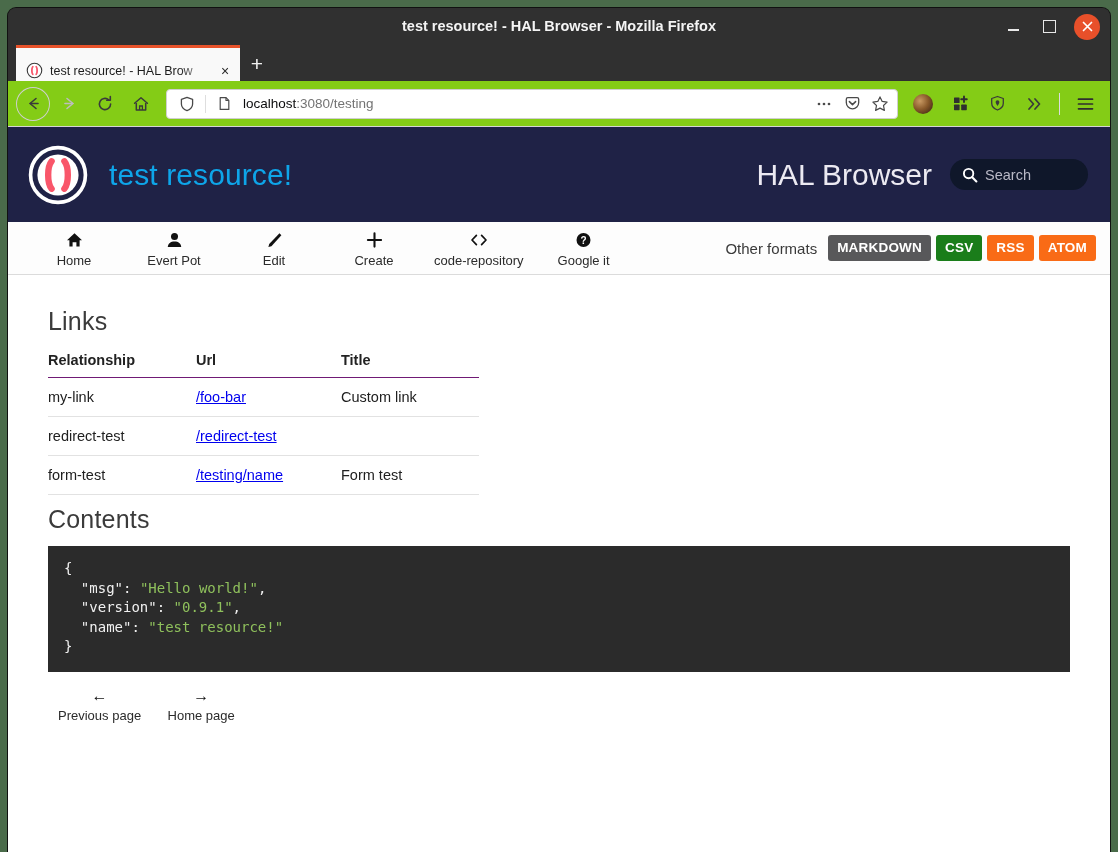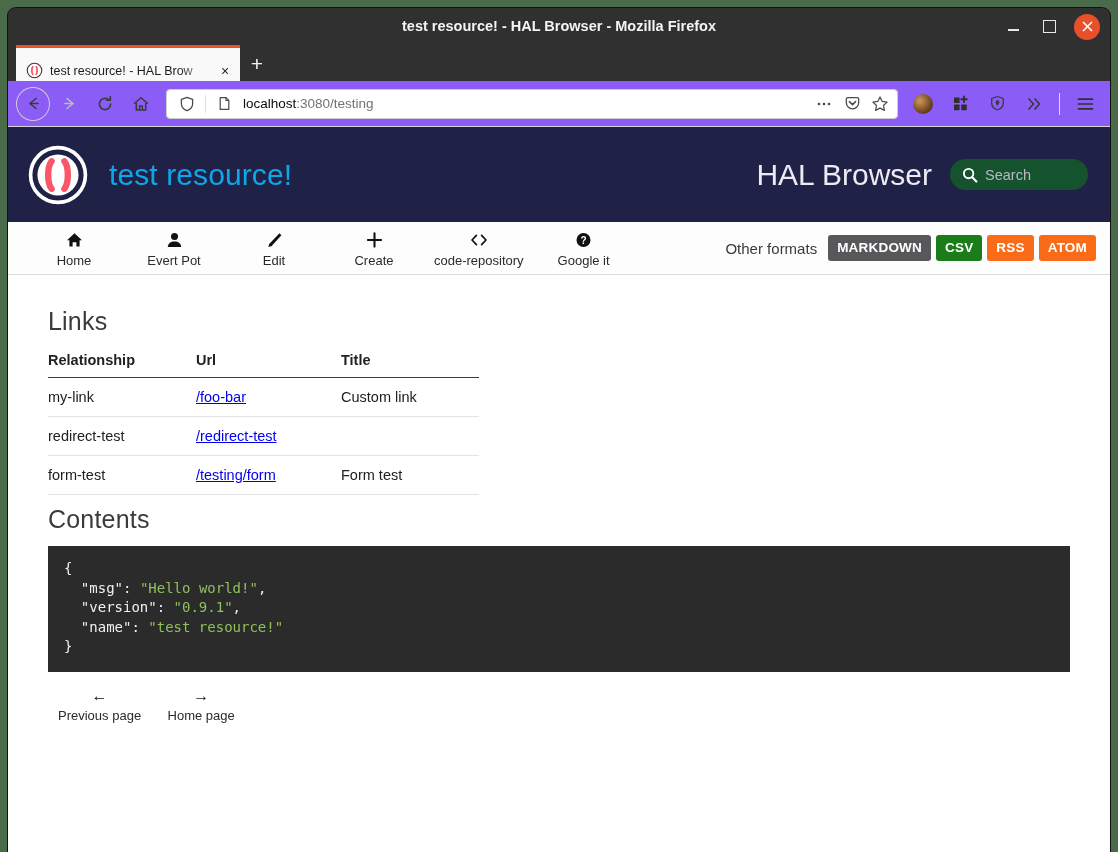--- a/index.html
+++ b/index.html
@@ -127,21 +127,21 @@
     display: flex; align-items: center; justify-content: center;
     color: #f0f0f0;
     font-size: 21px;
     font-weight: 300;
     cursor: pointer;
   }
 
   
   .navbar {
     height: 46px;
-    background: #8b5cf6;
+    background: #84cc16;
     display: flex;
     align-items: center;
     padding: 0 8px;
     gap: 2px;
     flex: 0 0 auto;
     border-bottom: 1px solid #d5d5d5;
   }
   .navicon {
     width: 34px; height: 34px;
     border-radius: 50%;
@@ -243,21 +243,21 @@
     flex: 0 0 auto;
   }
   .hal-name {
     font-size: 30px;
     color: #eceaf2;
     font-weight: normal;
   }
   .searchbox {
     width: 138px;
     height: 31px;
-    background: #14532d;
+    background: #0f172a;
     border-radius: 16px;
     display: flex;
     align-items: center;
     gap: 7px;
     padding: 0 12px;
     cursor: text;
   }
   .searchbox .ph {
     font-size: 14.5px;
     color: #b9b9c6;
@@ -641,21 +641,21 @@
             <td><a href="#">/foo-bar</a></td>
             <td>Custom link</td>
           </tr>
           <tr>
             <td>redirect-test</td>
             <td><a href="#">/redirect-test</a></td>
             <td></td>
           </tr>
           <tr>
             <td>form-test</td>
-            <td><a href="#">/testing/form</a></td>
+            <td><a href="#">/testing/name</a></td>
             <td>Form test</td>
           </tr>
         </tbody>
       </table>
 
       <h2 class="sect">Contents</h2>
 
       <pre class="codeblock"><span>{</span>
   <span>"msg"</span>: <span class="s">"Hello world!"</span><span>,</span>
   <span>"version"</span>: <span class="s">"0.9.1"</span><span>,</span>

